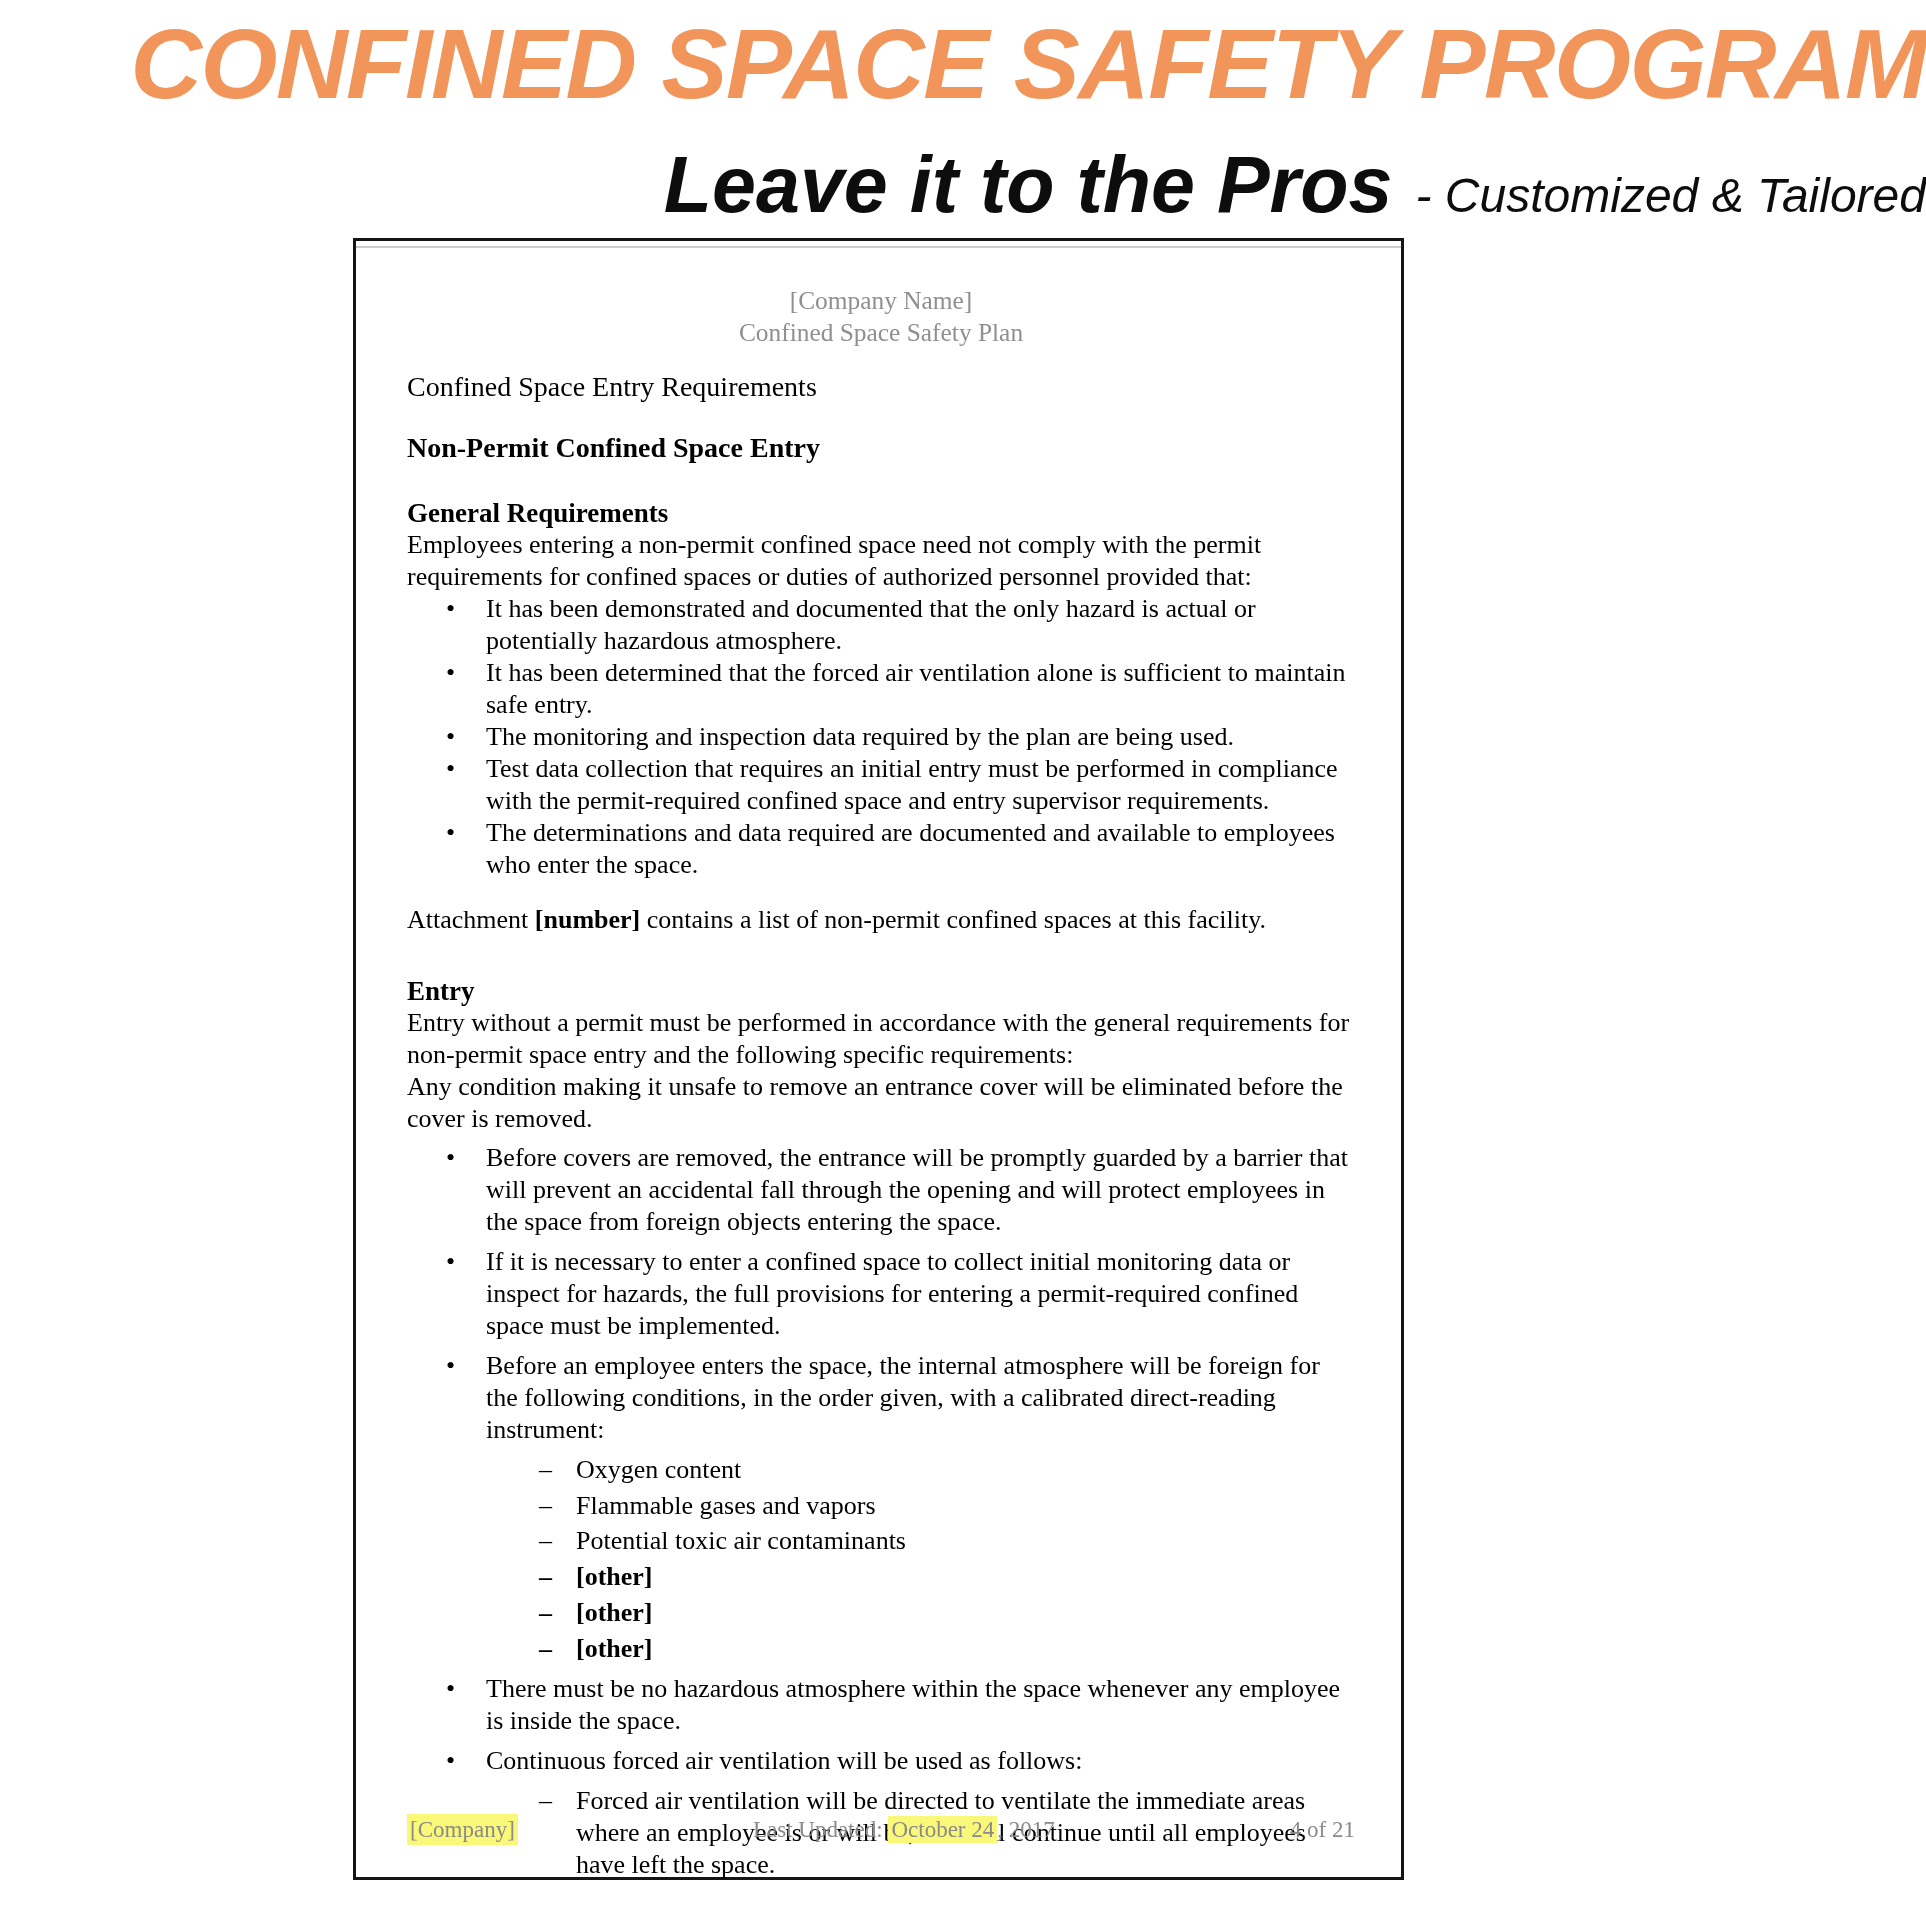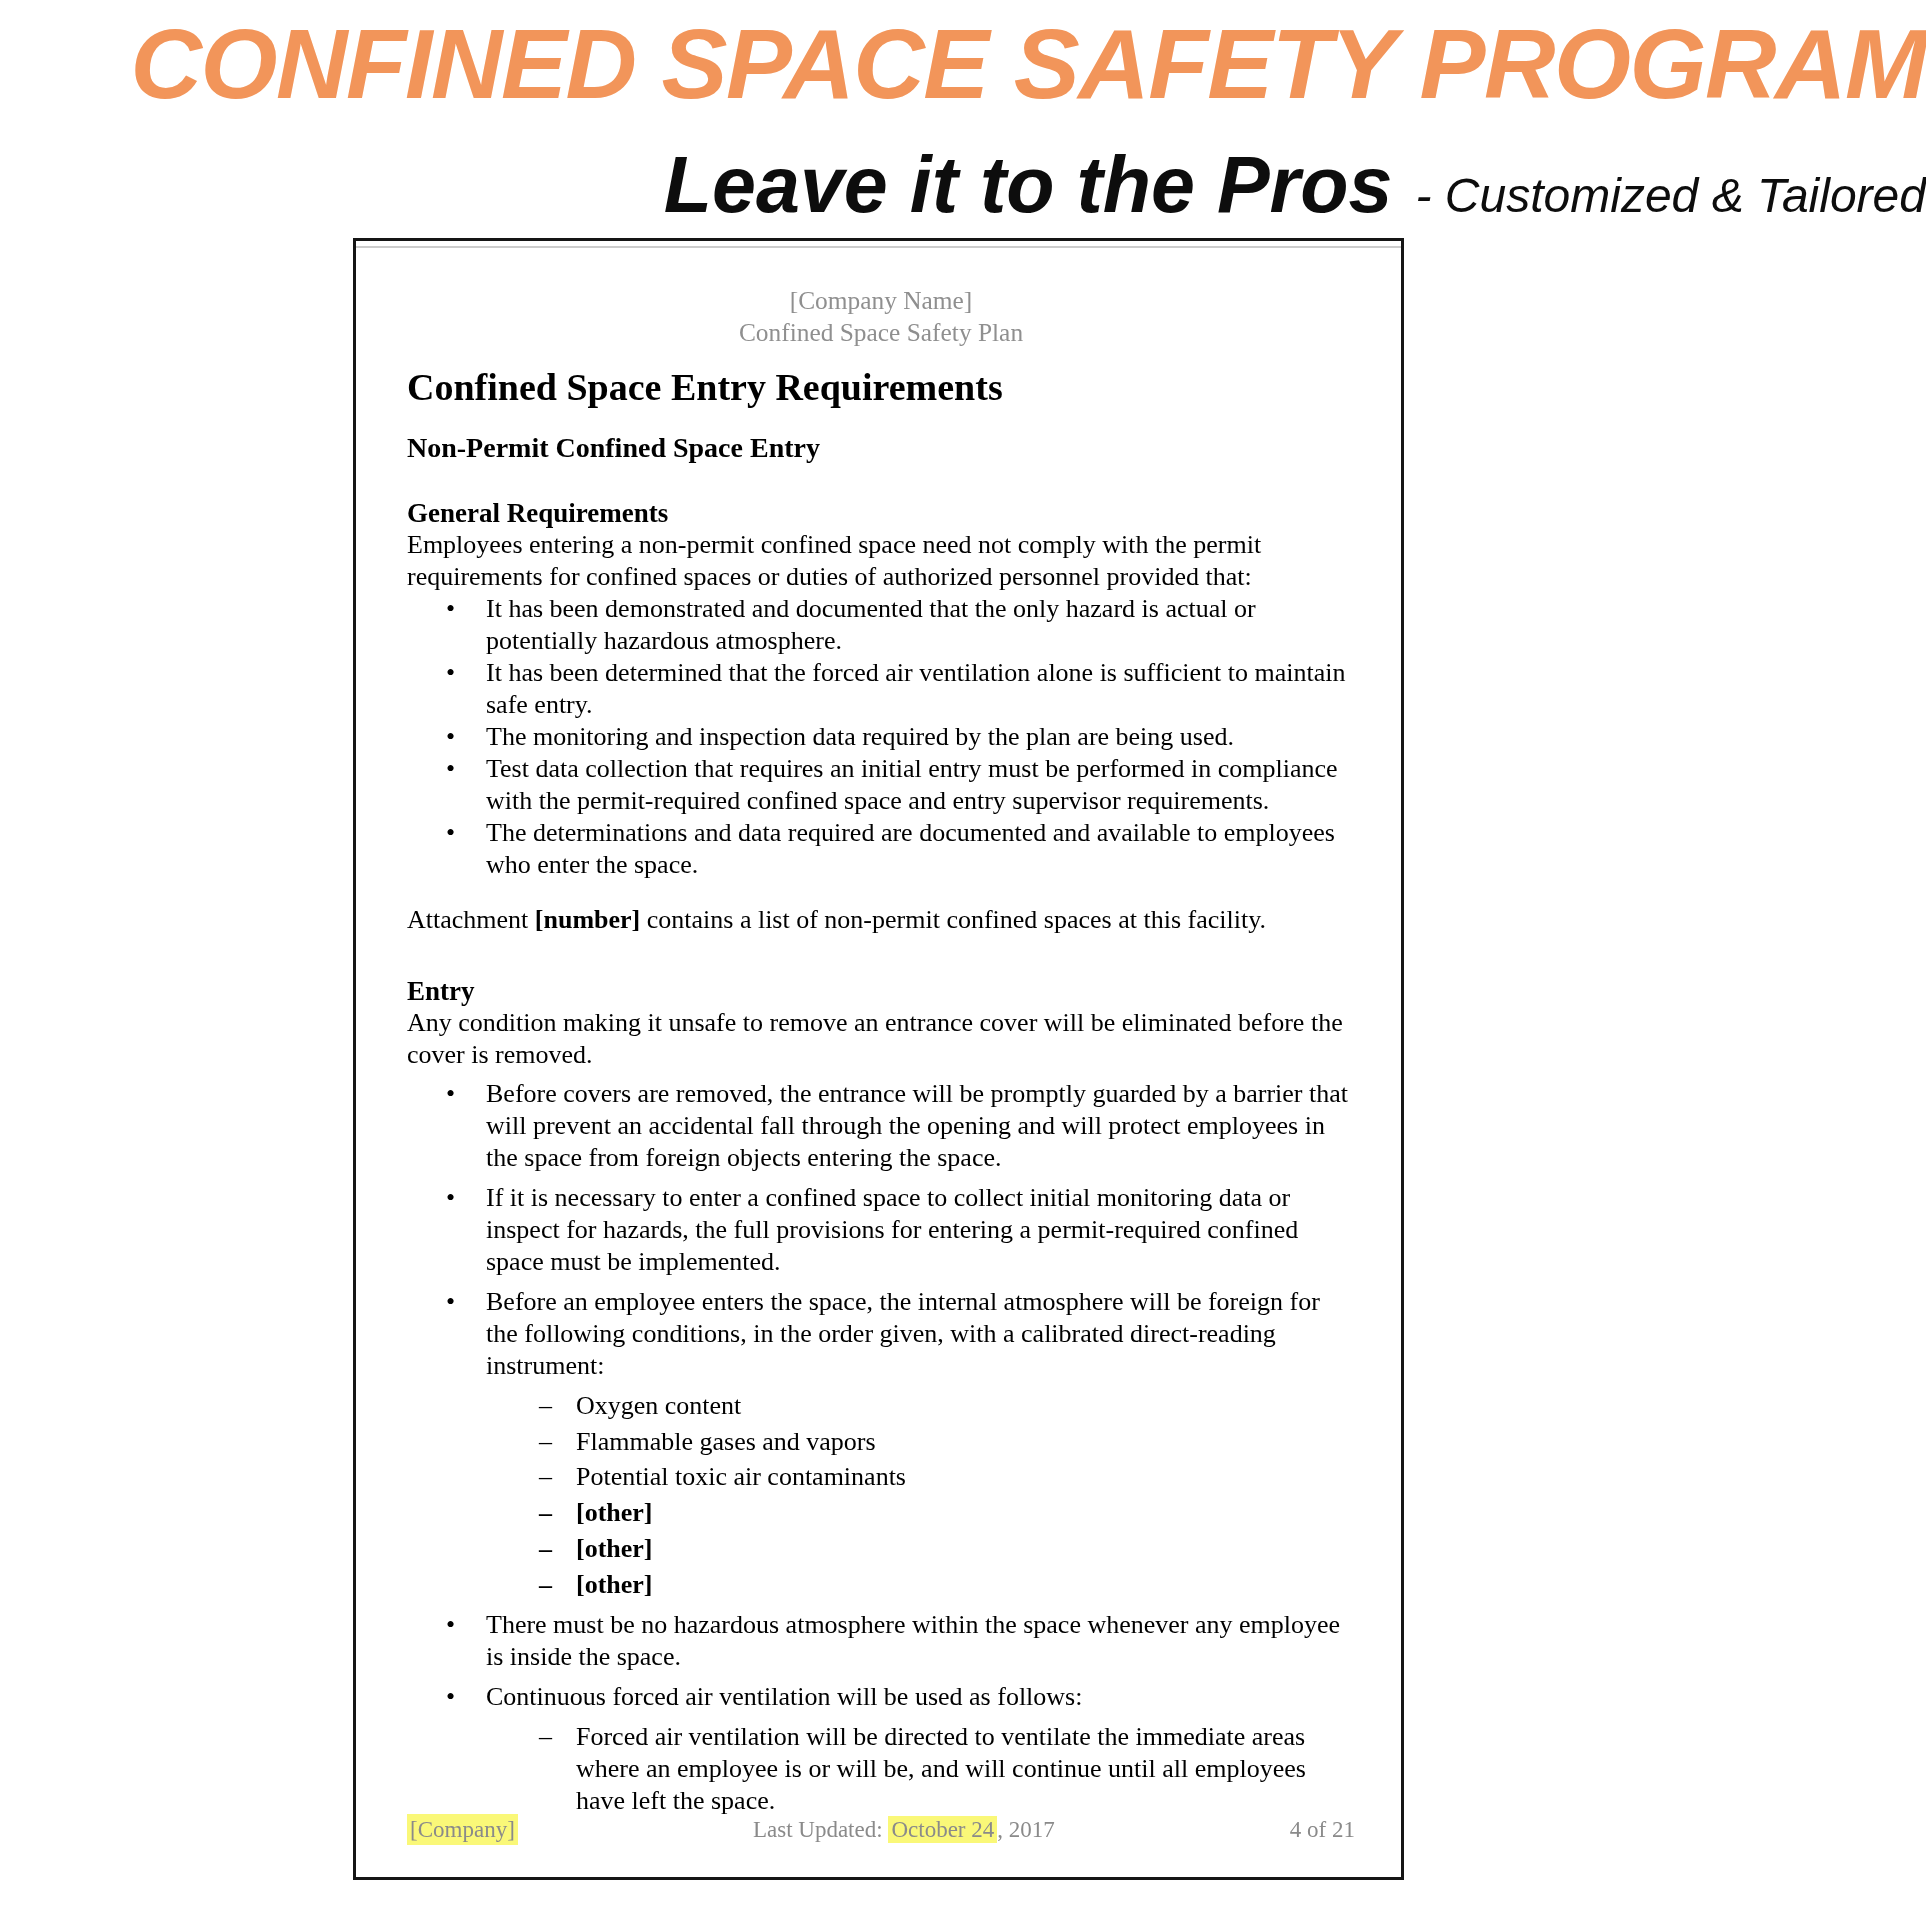--- a/index.html
+++ b/index.html
@@ -30,21 +30,21 @@
     position:absolute;left:353px;top:238px;width:1051px;height:1642px;
     box-sizing:border-box;background:#ffffff;border:3.9px solid #151515;
     padding:0 46px 0 51px;font-size:26px;line-height:32px;color:#000;
   }
   .page::before{ 
     content:"";position:absolute;left:0;right:0;top:4.6px;border-top:2.3px solid #cccccc;
   }
 
   .doc-header{padding-top:43px;text-align:center;color:#8f8f8f;font-size:25.4px;line-height:32px;}
 
-  .h1{margin:21.6px 0 0;font-weight:bold;font-size:38px;line-height:34px;}
+  .h1{margin:21.6px 0 0;font-weight:normal;font-size:28px;line-height:34px;}
   .h2{margin:27px 0 0;font-weight:bold;font-size:28px;line-height:34px;}
   .h3{margin:32px 0 0;font-weight:bold;font-size:27px;line-height:32px;}
   .h3.entry-heading{margin-top:39px;}
   .para{margin:0;}
   .attachment{margin-top:23px;}
   .attachment .ph{font-weight:bold;}
 
   ul.bullets{margin:0;padding:0;list-style:none;}
   ul.bullets > li{position:relative;padding-left:79px;}
   ul.bullets > li::before{content:"\2022";position:absolute;left:39px;top:0;}
@@ -93,20 +93,21 @@
       <li><span>The monitoring and inspection data required by the plan are being used.</span></li>
       <li><span>Test data collection that requires an initial entry must be performed in compliance with the permit-required confined space and entry supervisor requirements.</span></li>
       <li><span>The determinations and data required are documented and available to employees who enter the space.</span></li>
     </ul>
 
   <p class="para attachment">
     <span>Attachment </span><span class="ph">[number]</span><span> contains a list of non-permit confined spaces at this facility.</span>
   </p>
 
   <div class="h3 entry-heading">Entry</div>
+  <p class="para">Entry without a permit must be performed in accordance with the general requirements for non-permit space entry and the following specific requirements:</p>
   <p class="para">Any condition making it unsafe to remove an entrance cover will be eliminated before the cover is removed.</p>
 
   <ul class="bullets spaced">
       <li><span>Before covers are removed, the entrance will be promptly guarded by a barrier that will prevent an accidental fall through the opening and will protect employees in the space from foreign objects entering the space.</span></li>
       <li><span>If it is necessary to enter a confined space to collect initial monitoring data or inspect for hazards, the full provisions for entering a permit-required confined space must be implemented.</span></li>
       <li><span>Before an employee enters the space, the internal atmosphere will be foreign for the following conditions, in the order given, with a calibrated direct-reading instrument:</span><ul class="dash-list">
           <li>Oxygen content</li>
           <li>Flammable gases and vapors</li>
           <li>Potential toxic air contaminants</li>
           <li class="bold-item">[other]</li>

